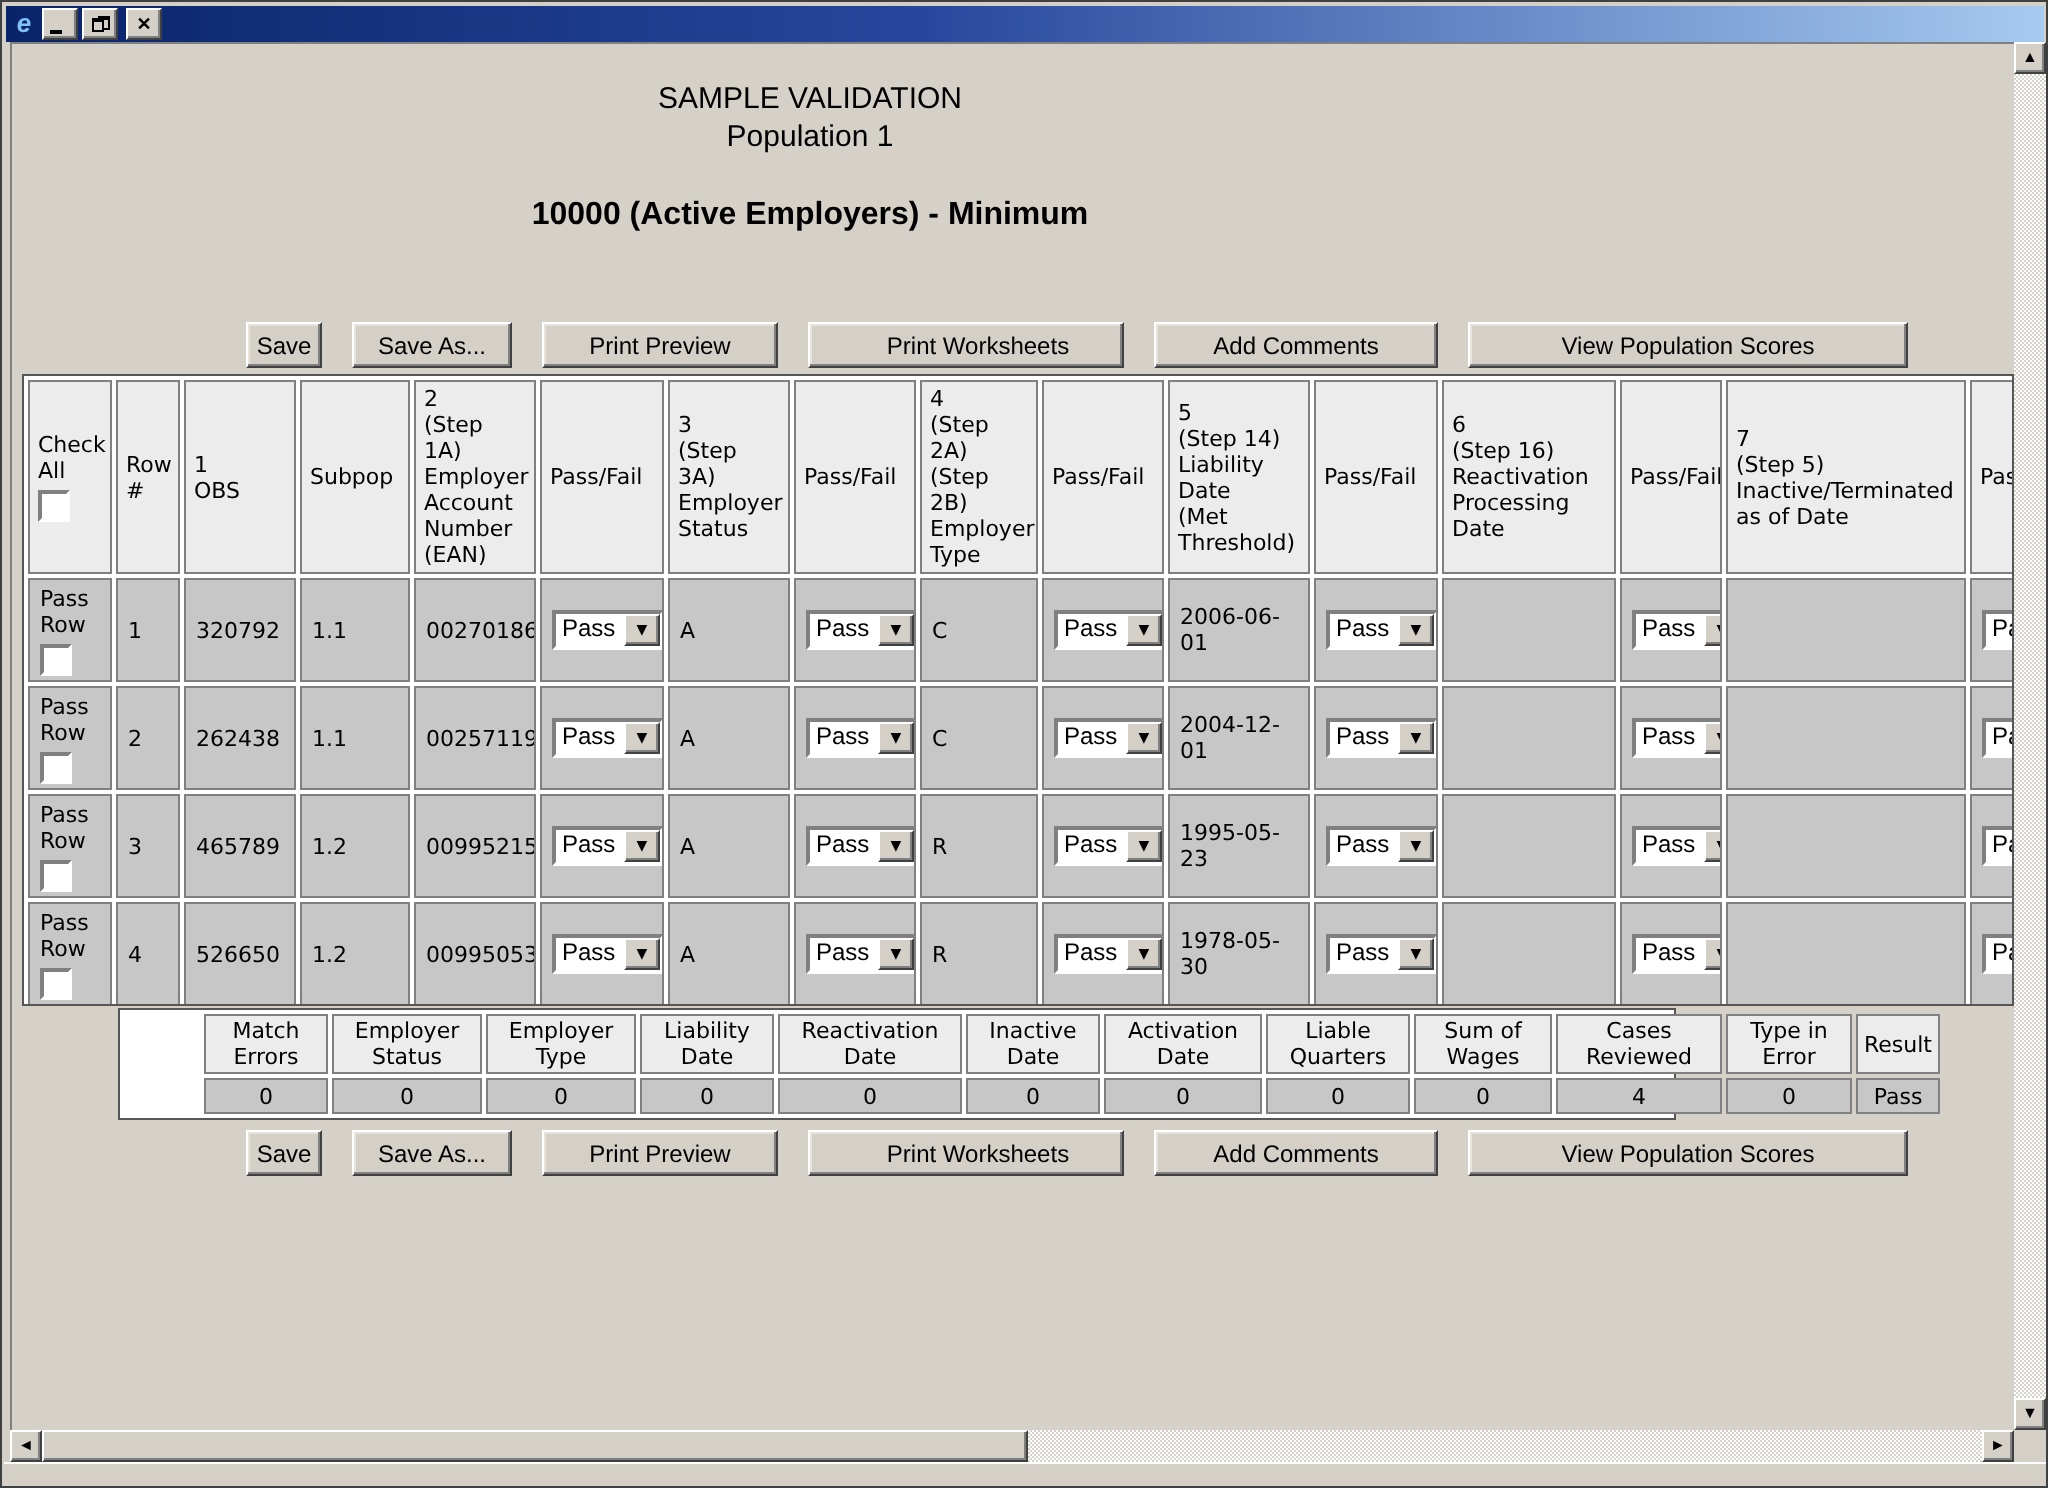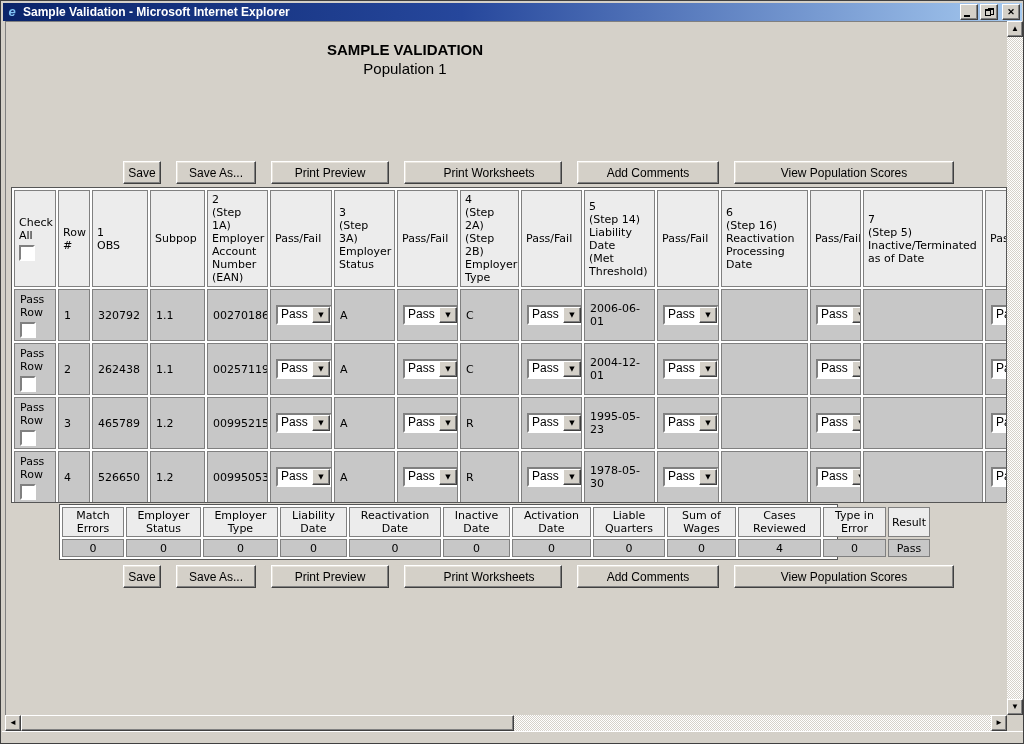--- a/index.html
+++ b/index.html
@@ -11,21 +11,21 @@
   .winbtn{position:relative;width:16px;height:14px;margin-left:2px;background:#d4d0c8;border:1px solid;border-color:#ffffff #404040 #404040 #ffffff;box-shadow:inset -1px -1px 0 #808080;flex:0 0 auto;display:flex;align-items:center;justify-content:center;}
   .winbtn.close{margin-left:4px;}
   .glyph-min{position:absolute;left:3px;bottom:2px;width:6px;height:2px;background:#000;}
   .glyph-restore{position:relative;width:9px;height:8px;}
   .glyph-restore::before{content:"";position:absolute;right:0;top:0;width:4px;height:4px;border:1px solid #000;border-top-width:2px;}
   .glyph-restore::after{content:"";position:absolute;left:0;bottom:0;width:4px;height:4px;border:1px solid #000;border-top-width:2px;background:#d4d0c8;}
   .glyph-close{font-size:9px;font-weight:bold;line-height:12px;color:#000;}
   
   .client{position:absolute;left:4px;top:20px;width:1002px;height:694px;background:#d5d1c9;border-left:1px solid #808080;border-top:1px solid #808080;box-sizing:border-box;}
   .heading{position:absolute;left:4px;width:800px;text-align:center;color:#000;}
-  .heading1{top:40px;font-size:15px;font-weight:bold;}
+  .heading1{top:40px;font-size:15px;font-weight:normal;}
   .heading2{top:59px;font-size:15px;font-weight:normal;}
   .subheading{top:98px;font-size:16px;font-weight:bold;}
   
   .toolbar{position:absolute;left:122px;height:23px;display:flex;gap:15px;}
   .toolbar.top{top:160px;}
   .toolbar.bottom{top:564px;}
   .btn{background:#d4d0c8;border:1px solid;border-color:#ffffff #404040 #404040 #ffffff;box-shadow:inset -1px -1px 0 #808080,inset 1px 1px 0 #e8e4dc;font-family:"Liberation Sans",sans-serif;font-size:12px;color:#000;padding:0;height:23px;cursor:default;}
   .toolbar .btn:nth-child(1){width:38px;}
   .toolbar .btn:nth-child(2){width:80px;}
   .toolbar .btn:nth-child(3){width:118px;}
@@ -36,21 +36,21 @@
   .gridwrap{position:absolute;left:10px;top:186px;width:996px;height:316px;overflow:hidden;background:#ffffff;border:1px solid #565656;box-sizing:border-box;}
   table.grid{border-collapse:separate;border-spacing:2px;table-layout:fixed;width:1065px;}
   table.grid th{background:#ececec;border:1px solid #808080;font-weight:normal;font-size:11px;line-height:13px;text-align:left;vertical-align:middle;padding:2px 4px;box-sizing:border-box;height:94px;font-family:"DejaVu Sans",sans-serif;overflow:hidden;}
   table.grid td{background:#c7c7c7;border:1px solid #808080;font-size:11px;line-height:13px;vertical-align:middle;padding:2px 2px 2px 5px;box-sizing:border-box;height:52px;font-family:"DejaVu Sans",sans-serif;overflow:hidden;}
   .pre{white-space:pre-line;}
   .checkbox{display:block;width:12px;height:12px;background:#ffffff;border:2px solid;border-color:#808080 #ffffff #ffffff #808080;margin-top:3px;box-sizing:content-box;}
   .sel{display:inline-flex;align-items:stretch;width:56px;height:20px;background:#ffffff;border:2px solid;border-color:#808080 #ffffff #ffffff #808080;box-sizing:border-box;vertical-align:middle;}
   .sel-text{flex:1;font-size:12px;line-height:15px;padding-left:3px;color:#000;font-family:"Liberation Sans",sans-serif;overflow:hidden;}
   .sel-btn{width:16px;background:#d4d0c8;border:1px solid;border-color:#ffffff #404040 #404040 #ffffff;box-shadow:inset -1px -1px 0 #808080;display:flex;align-items:center;justify-content:center;font-size:7px;color:#000;flex:0 0 auto;}
   
-  .sumwrap{position:absolute;left:58px;top:503px;width:779px;background:#ffffff;border:1px solid #565656;box-sizing:border-box;}
+  .sumwrap{position:absolute;left:58px;top:503px;width:779px;background:#ffffff;border:1px solid #565656;box-sizing:border-box;padding-left:40px;}
   table.summary{border-collapse:separate;border-spacing:2px;table-layout:fixed;width:872px;}
   table.summary th{background:#ececec;border:1px solid #808080;font-weight:normal;font-size:11px;line-height:13px;text-align:center;vertical-align:middle;padding:1px 2px;box-sizing:border-box;height:28px;font-family:"DejaVu Sans",sans-serif;overflow:hidden;}
   table.summary td{background:#c7c7c7;border:1px solid #808080;font-size:11px;text-align:center;vertical-align:middle;box-sizing:border-box;height:18px;font-family:"DejaVu Sans",sans-serif;}
   
   .checker{background:repeating-conic-gradient(#ffffff 0% 25%,#d6d2ca 0% 50%);background-size:2px 2px;}
   .vscroll{position:absolute;left:1006px;top:20px;width:16px;height:694px;}
   .hscroll{position:absolute;left:4px;top:714px;width:1002px;height:16px;}
   .sbtn{position:absolute;width:16px;height:16px;background:#d4d0c8;border:1px solid;border-color:#ffffff #404040 #404040 #ffffff;box-shadow:inset -1px -1px 0 #808080;display:flex;align-items:center;justify-content:center;font-size:8px;line-height:8px;color:#000;box-sizing:border-box;}
   .vscroll .up{top:0;left:0;}
   .vscroll .down{bottom:0;left:0;}
@@ -61,36 +61,36 @@
   .hthumb{position:absolute;left:16px;top:0;width:493px;height:16px;background:#d4d0c8;border:1px solid;border-color:#ffffff #404040 #404040 #ffffff;box-shadow:inset -1px -1px 0 #808080;box-sizing:border-box;}
   .bottomframe{position:absolute;left:1px;top:730px;width:1022px;height:13px;background:#d4d0c8;border-top:1px solid #ffffff;}
 </style>
 </head>
 <body>
 
 <div class="window">
 
   <div class="titlebar">
     <span class="ie-icon">e</span>
-    <span class="title-text">Sample Validation - Microsoft Internet Explorer</span>
     <span class="winbtn">
         <span class="glyph-min"></span>
       </span>
     <span class="winbtn">
         <span class="glyph-restore"></span>
       </span>
     <span class="winbtn close">
         <span class="glyph-close">✕</span>
       </span>
   </div>
 
   <div class="client"></div>
 
   <div class="heading heading1">SAMPLE VALIDATION</div>
   <div class="heading heading2">Population 1</div>
+  <div class="heading subheading">10000 (Active Employers) - Minimum</div>
 
   <div class="toolbar top">
       <button class="btn">Save</button>
       <button class="btn">Save As...</button>
       <button class="btn">Print Preview</button>
       <button class="btn">Print Worksheets</button>
       <button class="btn">Add Comments</button>
       <button class="btn">View Population Scores</button>
     </div>
 

